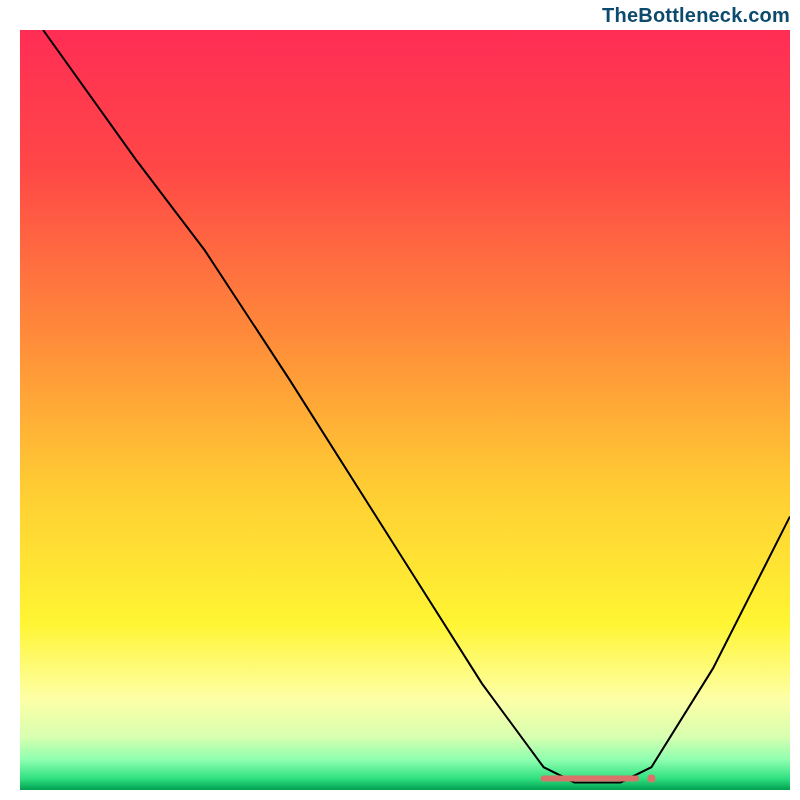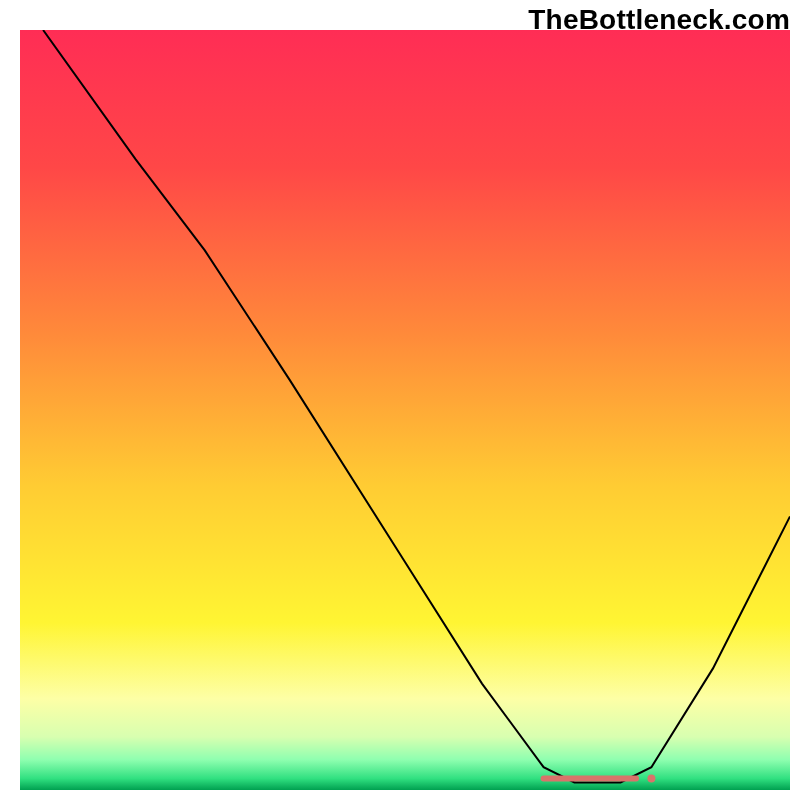--- a/index.html
+++ b/index.html
@@ -12,23 +12,23 @@
   }
   .container {
     position: relative;
     width: 800px;
     height: 800px;
   }
   .watermark {
     position: absolute;
     top: 4px;
     right: 10px;
-    font-size: 28px;
+    font-size: 20px;
     font-weight: bold;
-    color: #000000;
+    color: #0c4a6e;
     letter-spacing: 0.2px;
   }
   .chart-area {
     position: absolute;
     left: 20px;
     top: 30px;
     width: 770px;
     height: 760px;
   }
 </style>

